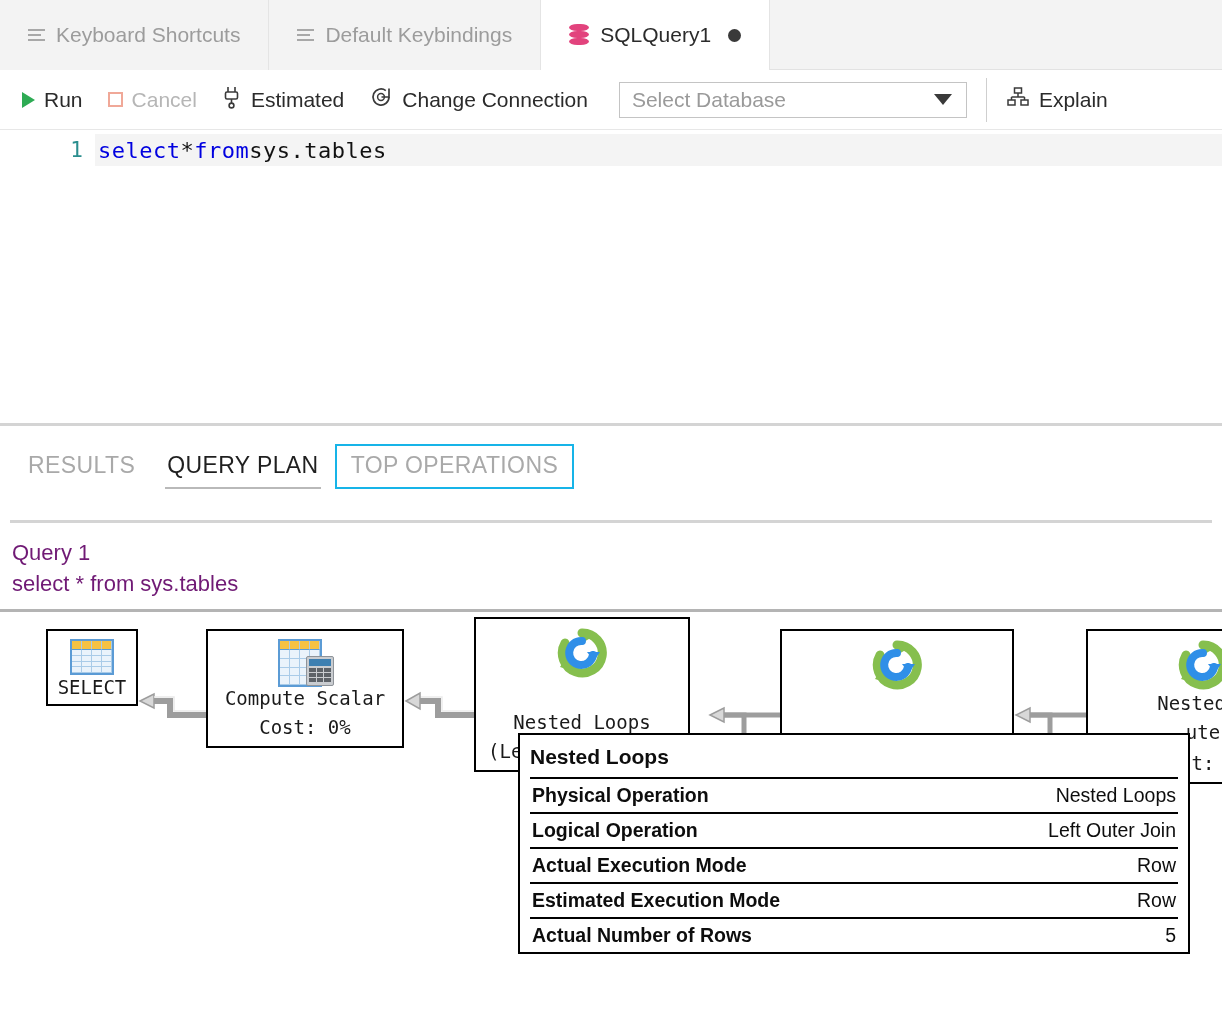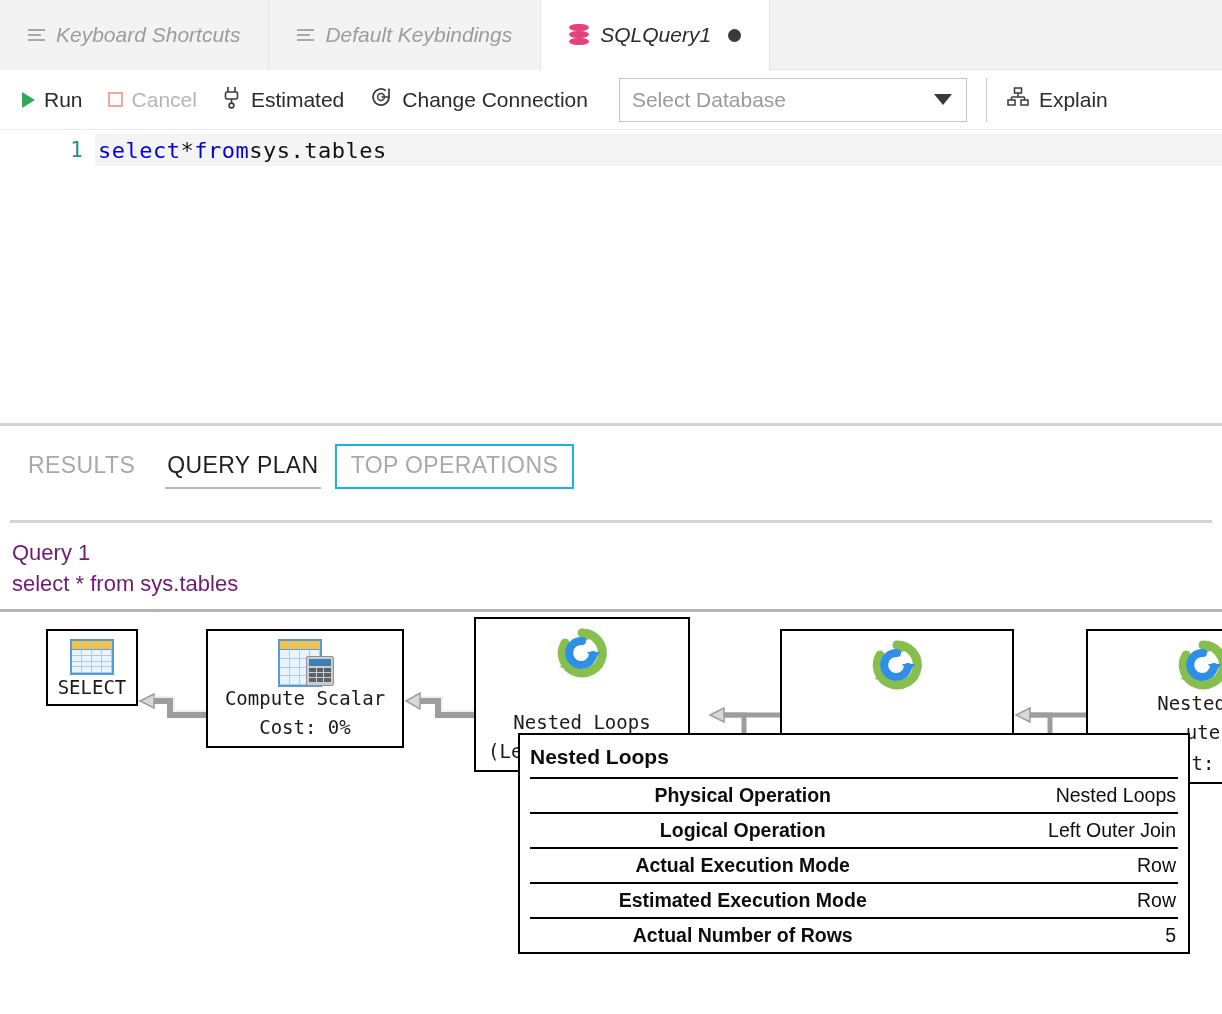--- a/index.html
+++ b/index.html
@@ -9,21 +9,20 @@
     font-family: "Liberation Sans", sans-serif;
     overflow: hidden;
   }
 
   
   .tabbar {
     display: flex;
     height: 70px;
     background: #1d4ed8;
     border-bottom: 1px solid #e2e2e2;
-    font-style: italic;
   }
   .tab {
     display: flex; align-items: center; gap: 11px;
     padding: 0 28px;
     height: 70px;
     font-size: 21px;
     color: #9c9c9c;
     background: #f3f3f3;
     border-right: 1px solid #e4e4e4;
     white-space: nowrap;
@@ -78,21 +77,21 @@
     border-top: 8px solid transparent;
     border-bottom: 8px solid transparent;
   }
   .stop-sq {
     width: 15px; height: 15px;
     border: 2px solid #f0a898; background: #fff;
   }
   .plug-ic, .refresh-ic, .explain-ic { display:inline-block; }
   .db-select {
     display: flex; align-items: center; justify-content: space-between;
-    width: 348px; height: 44px;
+    width: 348px; height: 36px;
     border: 1px solid #c4c4c4; background: #fff;
     padding: 0 14px 0 12px;
     font-size: 21px; color: #9a9a9a;
     margin-left: 6px;
   }
   .caret {
     width: 0; height: 0;
     border-left: 9px solid transparent;
     border-right: 9px solid transparent;
     border-top: 11px solid #3a3a3a;
@@ -217,21 +216,21 @@
     padding: 8px 10px 0 10px;
     font-size: 19.5px;
     color: #0d0d0d;
     z-index: 50;
   }
   .tt-title { font-weight: bold; font-size: 21px; line-height: 28px; }
   .tt-desc { line-height: 26px; padding-bottom: 10px; }
   .tt-table { width: 100%; border-collapse: collapse; margin-top: 6px; }
   .tt-table tr { border-top: 2px solid #000; }
   .tt-table td { padding: 5px 2px 5px 2px; font-size: 19.5px; }
-  .tt-table td.k { font-weight: bold; text-align: center; }
+  .tt-table td.k { font-weight: bold; text-align: left; }
   .tt-table td.v { text-align: right; font-weight: normal; }
 </style>
 </head>
 <body>
 
 <div class="tabbar">
 
   <div class="tab">
     <span class="hamburger">
         <i></i>

